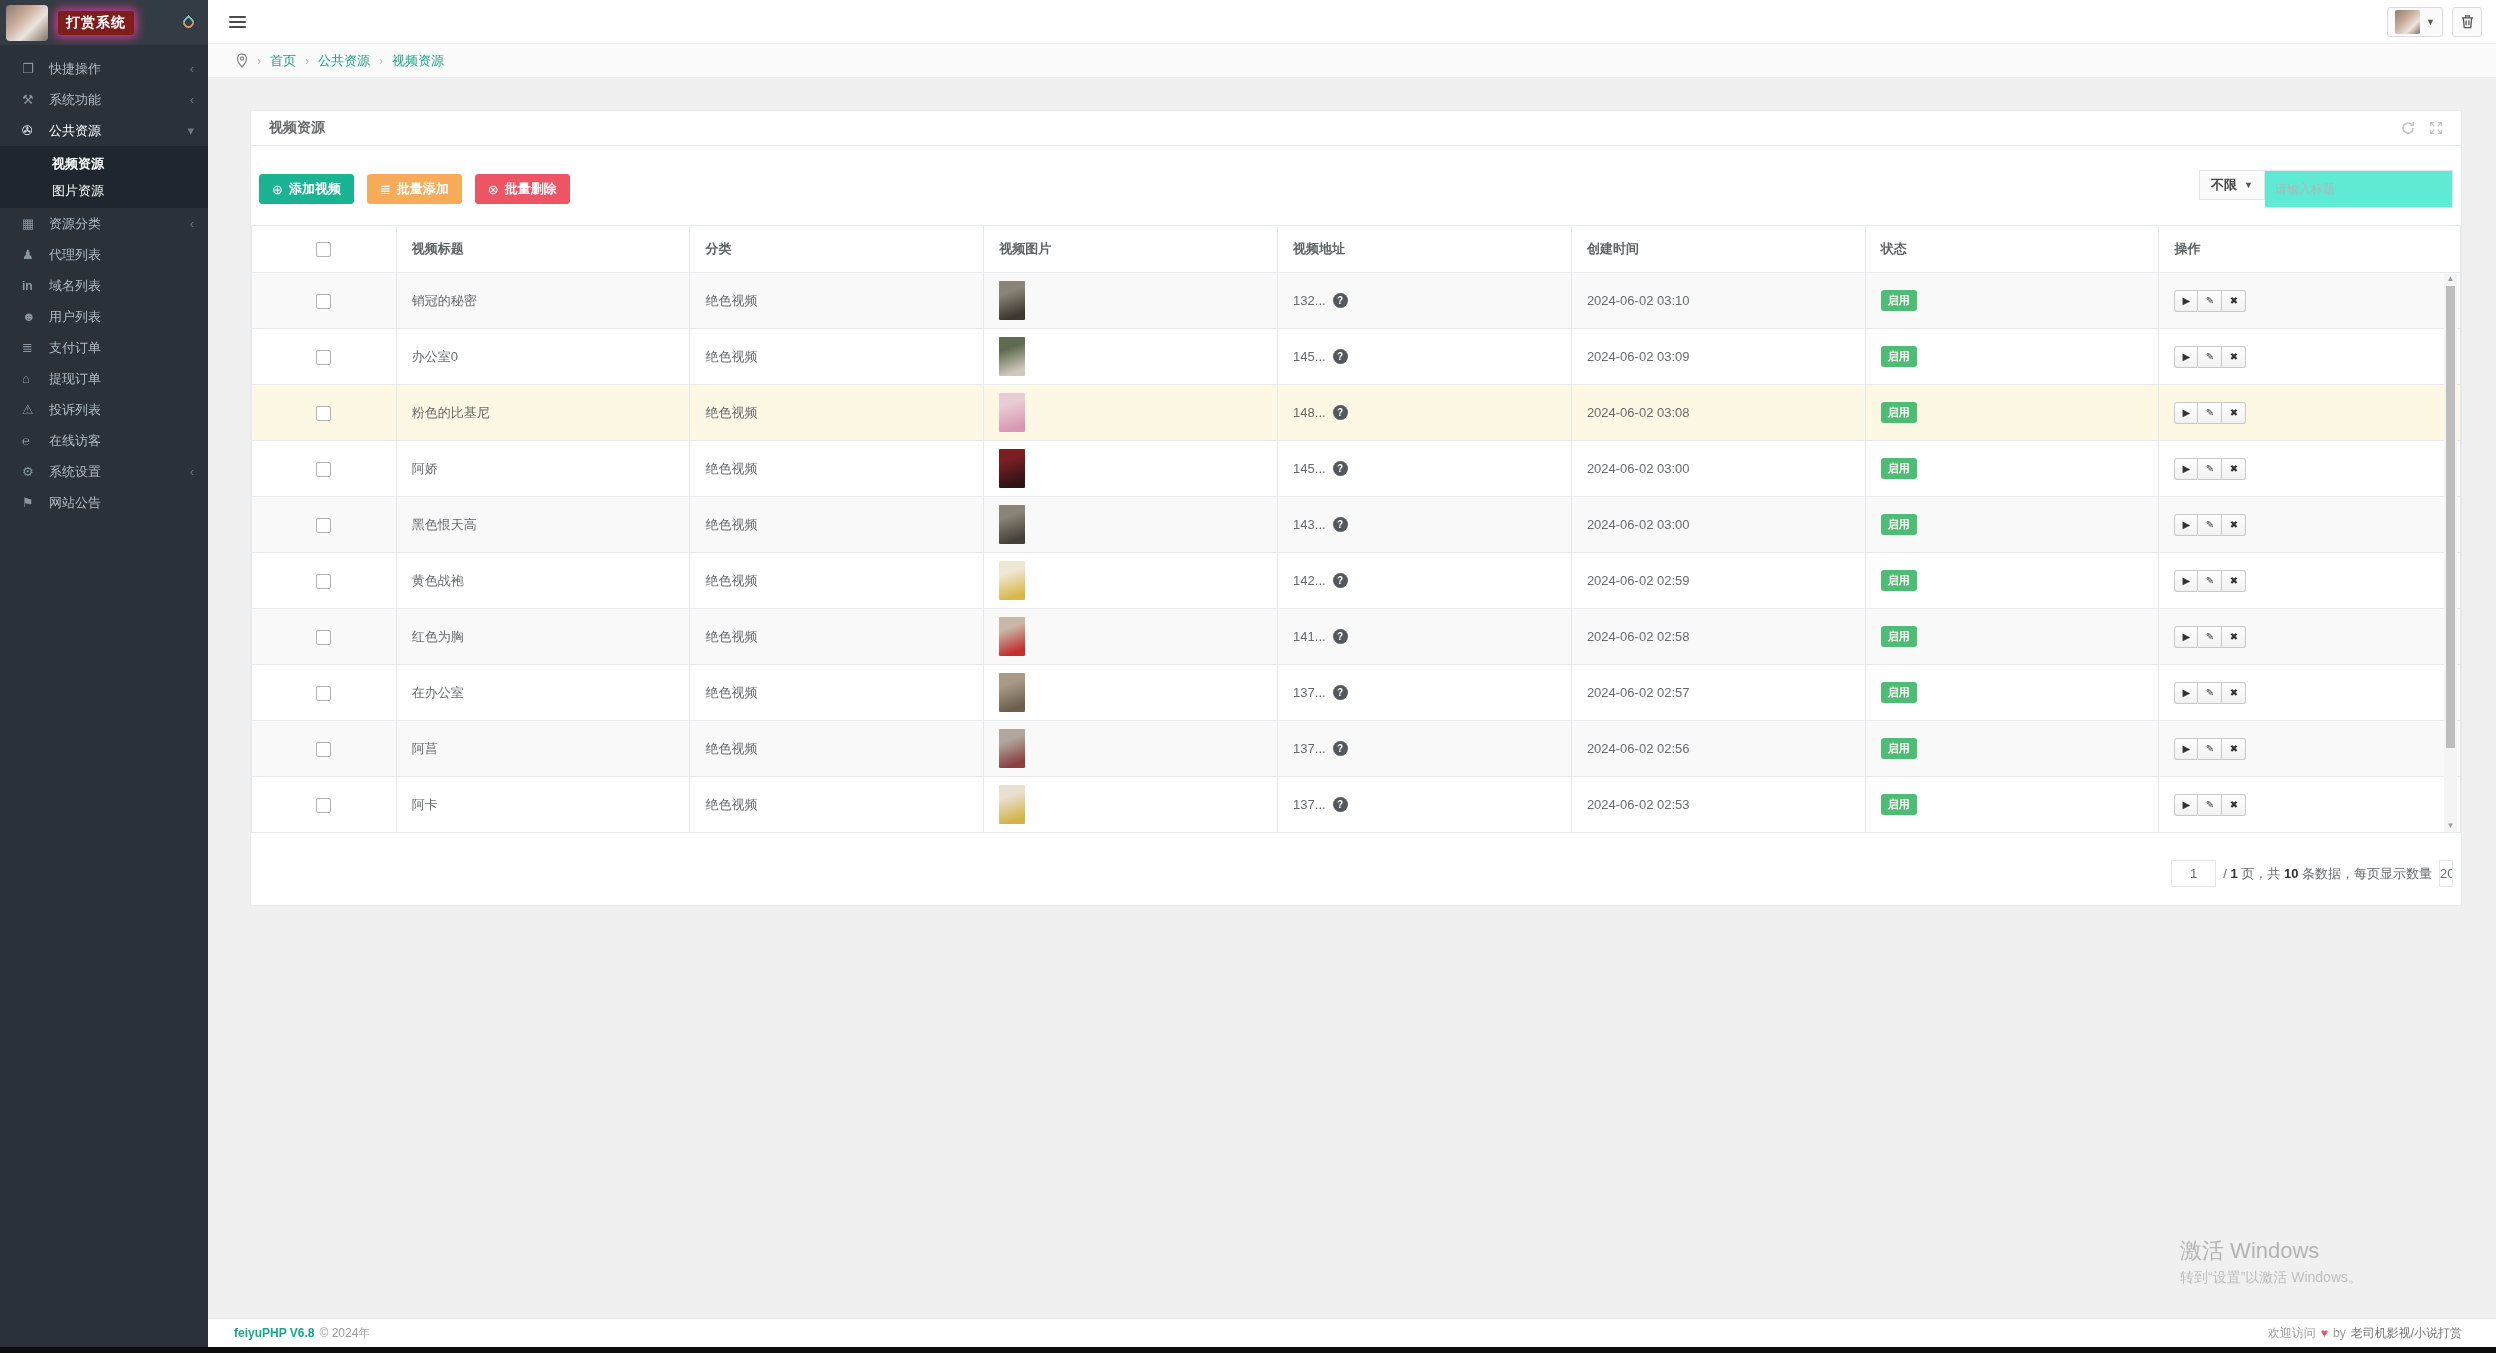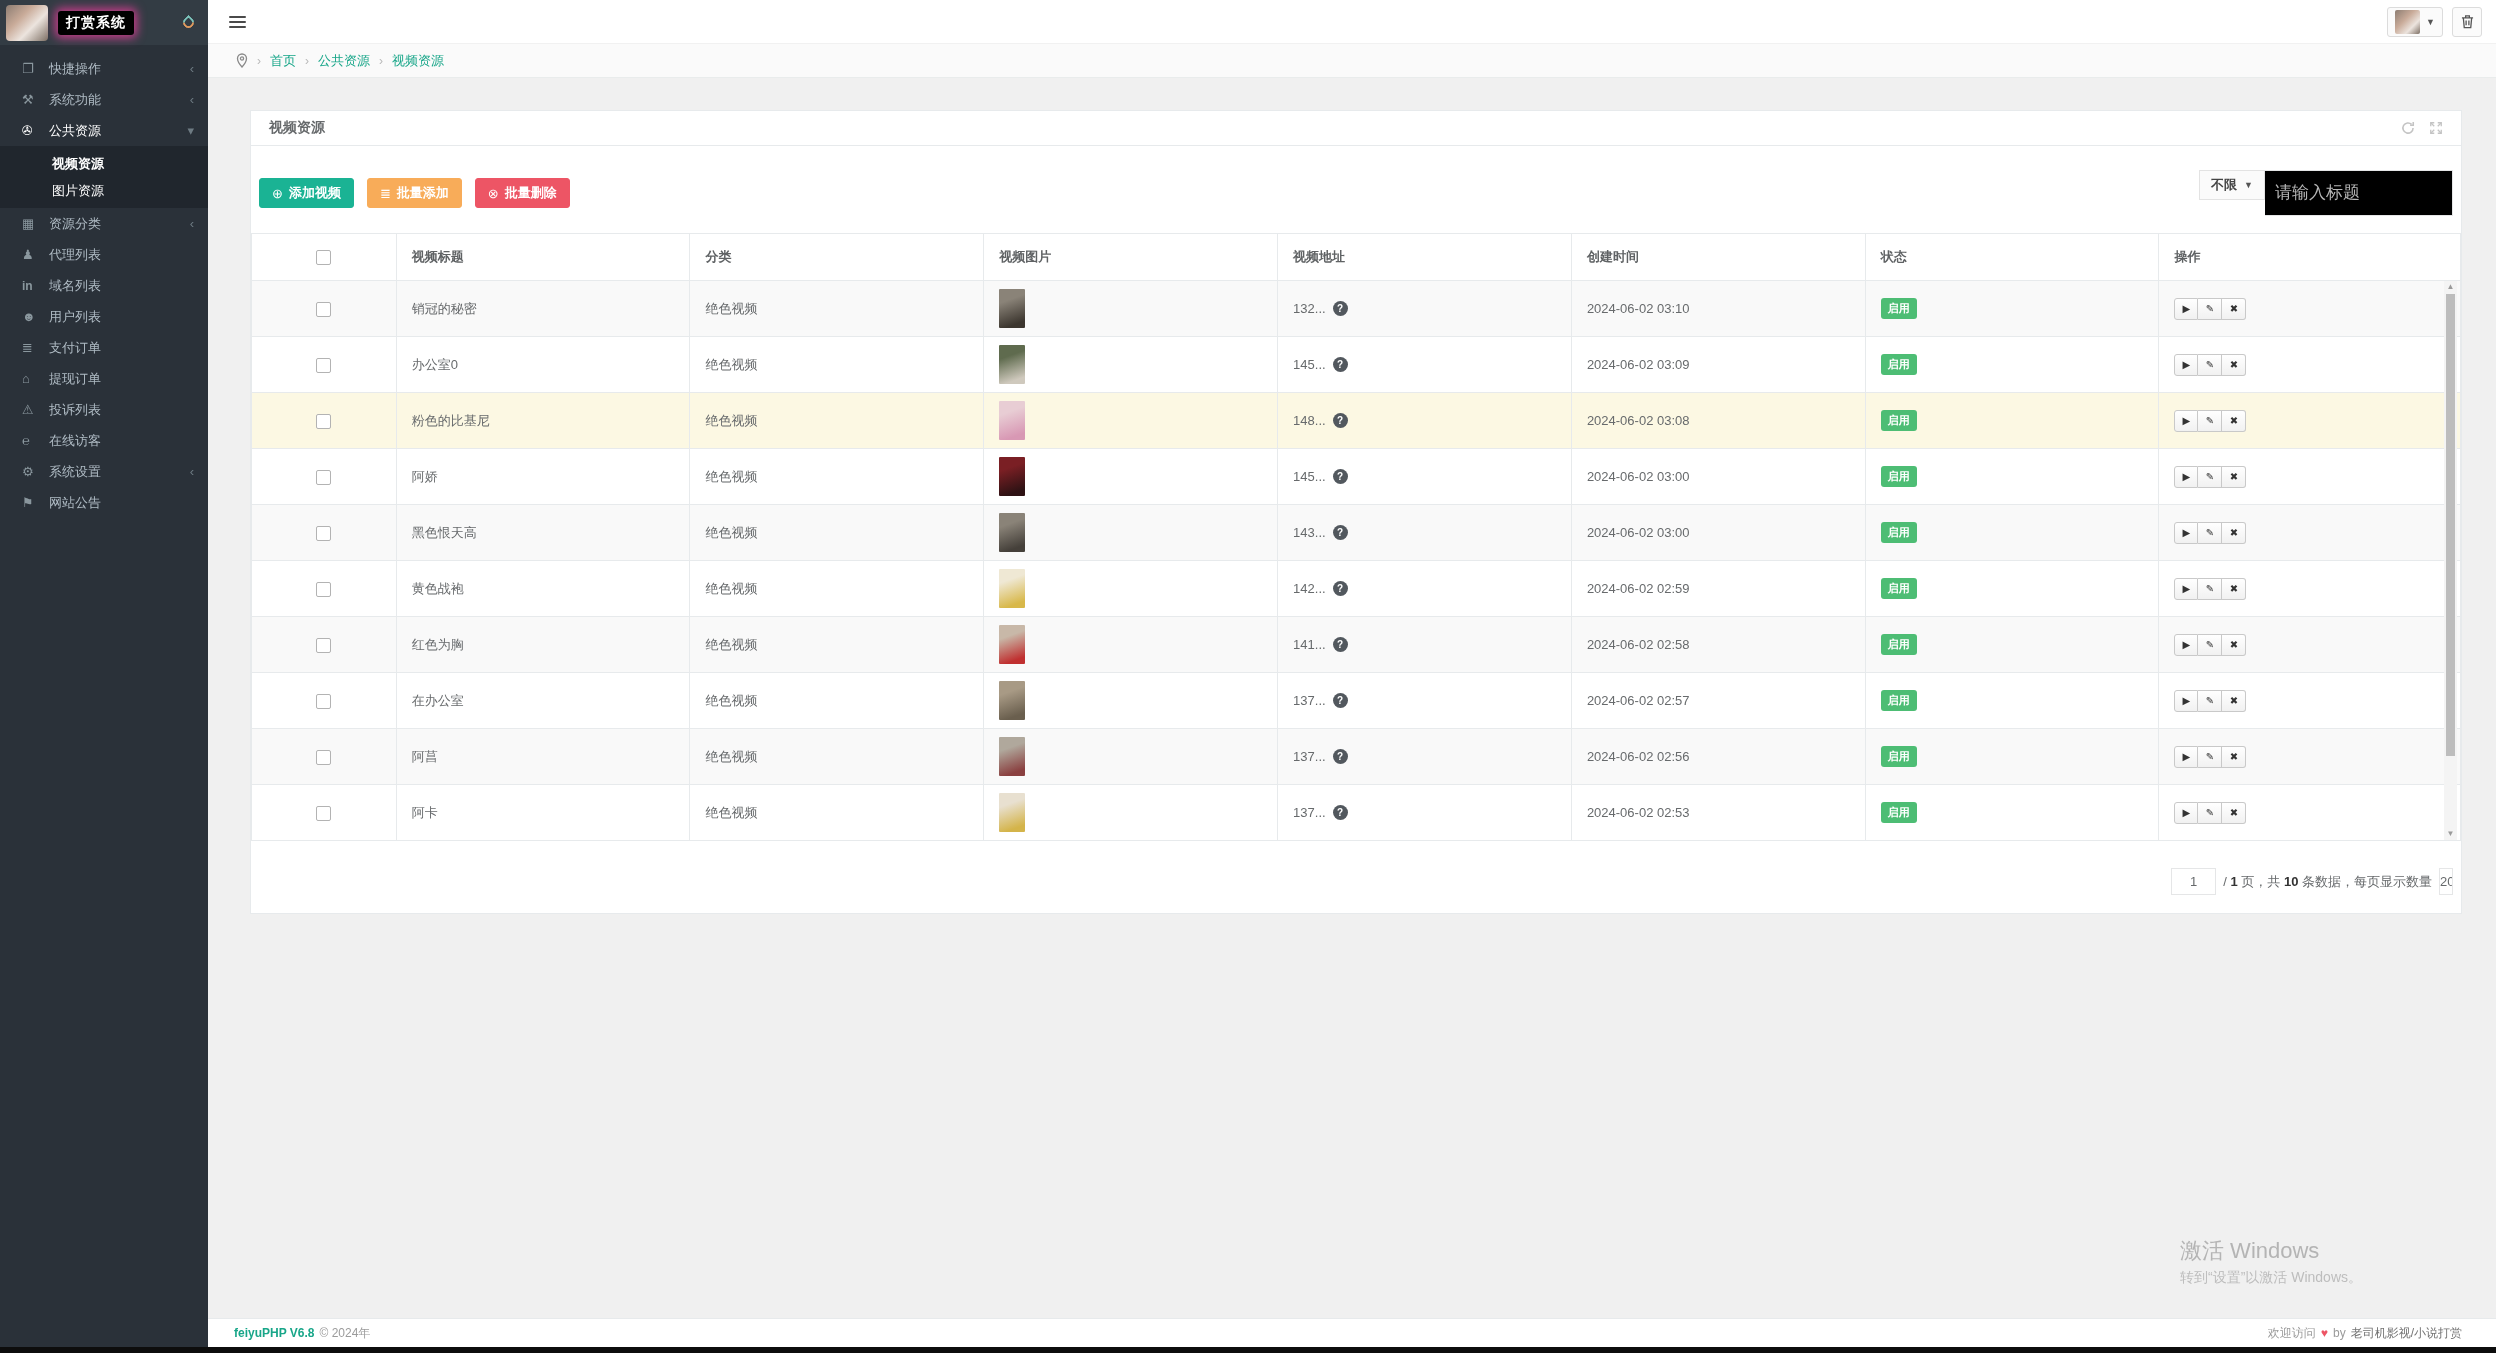--- a/index.html
+++ b/index.html
@@ -7,21 +7,21 @@
   body {
     position:relative; overflow:hidden;
     font-family:"Liberation Sans","DejaVu Sans",sans-serif;
     font-size:13px; color:#676a6c; background:#f0f0f0;
   }
   
   .sidebar { position:absolute; left:0; top:0; width:208px; bottom:6px; background:#2a3139; z-index:5; }
   .logo { height:45px; background:#333c44; display:flex; align-items:center; padding:0 14px 0 6px; gap:10px; }
   .logo-avatar { width:42px; height:36px; border-radius:4px;
     background:linear-gradient(135deg,#8d7d72 0%,#c9ab99 35%,#ece4de 62%,#7d6f64 100%); }
-  .logo-title { font-size:14px; font-weight:bold; color:#fff; background:#000000; padding:3px 8px;
+  .logo-title { font-size:14px; font-weight:bold; color:#fff; background:#7f1d1d; padding:3px 8px;
     border-radius:3px; letter-spacing:1px; box-shadow:0 0 10px 3px rgba(244,62,160,.75); white-space:nowrap; }
   .droplet { margin-left:auto; width:11px; height:11px; border:2px solid #7cc4bb;
     border-right-color:#e09a5e; border-bottom-color:#e09a5e; border-radius:0 50% 50% 50%; transform:rotate(45deg); }
   .menu { list-style:none; margin-top:8px; }
   .menu-item { height:31px; display:flex; align-items:center; padding:0 14px 0 22px;
     color:#b0bcc5; font-size:13px; cursor:pointer; }
   .mi-icon { width:27px; font-size:13px; color:#8a979e; flex:none; }
   .mi-icon.txt-icon { font-weight:bold; font-size:12px; }
   .mi-label { flex:1; white-space:nowrap; }
   .mi-chevron { color:#6e7b83; font-size:13px; }
@@ -58,22 +58,22 @@
   .toolbar { display:flex; align-items:center; padding:24px 8px 17px 8px; }
   .btn { height:30px; padding:0 12px; border-radius:3px; color:#fff; font-size:13px; font-weight:bold;
     display:inline-flex; align-items:center; gap:6px; border:1px solid transparent; cursor:pointer; margin-right:13px; }
   .btn .bicon { font-size:13px; font-weight:normal; }
   .btn-primary { background:#1ab394; border-color:#1ab394; }
   .btn-warning { background:#f8ac59; border-color:#f8ac59; }
   .btn-danger  { background:#ed5565; border-color:#ed5565; }
   .toolbar-right { margin-left:auto; display:flex; }
   .filter-btn { height:30px; padding:0 11px; border:1px solid #e3e3e3; background:#fbfbfb; color:#444;
     font-size:13px; font-weight:bold; display:flex; align-items:center; gap:7px; cursor:pointer; }
-  .search-input { width:188px; height:46px; border:1px solid #e5e6e7; border-left:none; padding:0 10px;
-    font-size:17px; color:#676a6c; outline:none; background:#000000; }
+  .search-input { width:188px; height:38px; border:1px solid #e5e6e7; border-left:none; padding:0 10px;
+    font-size:12px; color:#676a6c; outline:none; background:#5eead4; }
   .search-input::placeholder { color:#b5b5b5; }
   
   .table-wrap { position:relative; }
   table { width:100%; border-collapse:collapse; table-layout:fixed; font-size:13px; color:#676a6c; }
   th, td { border:1px solid #e7eaec; padding:8px 8px 8px 15px; text-align:left; vertical-align:middle; }
   th { height:47px; font-weight:bold; color:#5f6264; background:#fff; }
   td { height:53px; }
   th.cb, td.cb { text-align:center; padding:8px; }
   .checkbox { display:inline-block; width:15px; height:15px; border:1px solid #b3b3b3; border-radius:2px; background:#fff; cursor:pointer; vertical-align:middle; }
   tr.striped td { background:#f9f9f9; }

